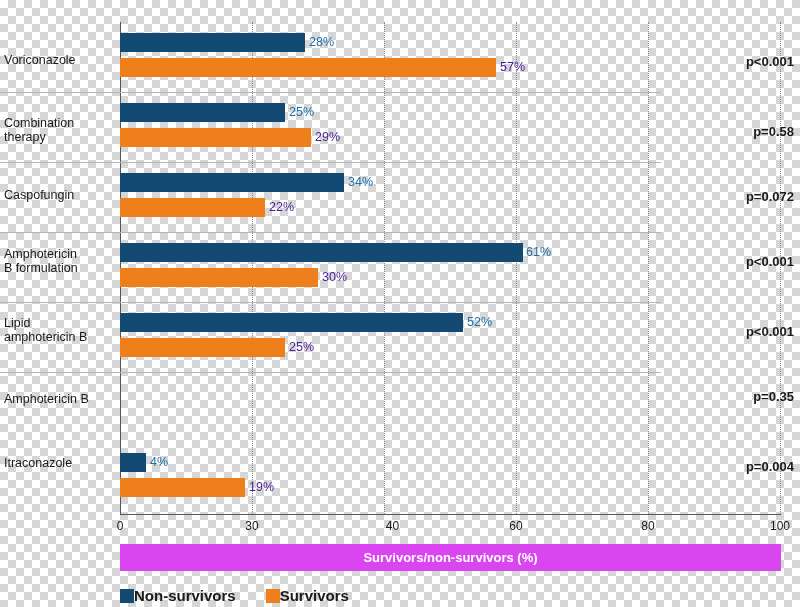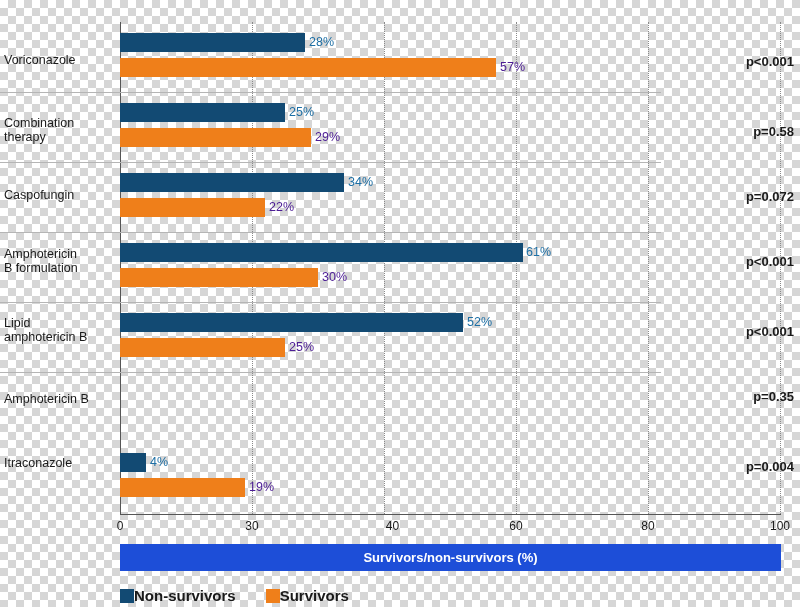--- a/index.html
+++ b/index.html
@@ -117,21 +117,21 @@
     color: #1a1a1a;
     transform: translateX(-50%);
   }
 
   .xaxis-banner {
     position: absolute;
     left: 120px;
     top: 532px;
     width: 661px;
     height: 27px;
-    background: #1d4ed8;
+    background: #d946ef;
     color: #ffffff;
     font-size: 13px;
     font-weight: bold;
     display: flex;
     align-items: center;
     justify-content: center;
   }
 
   .legend {
     position: absolute;

